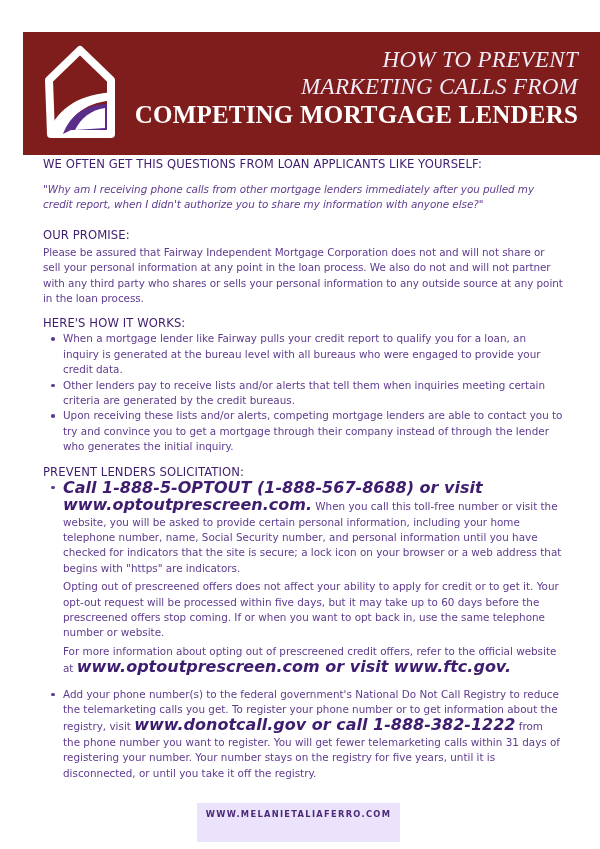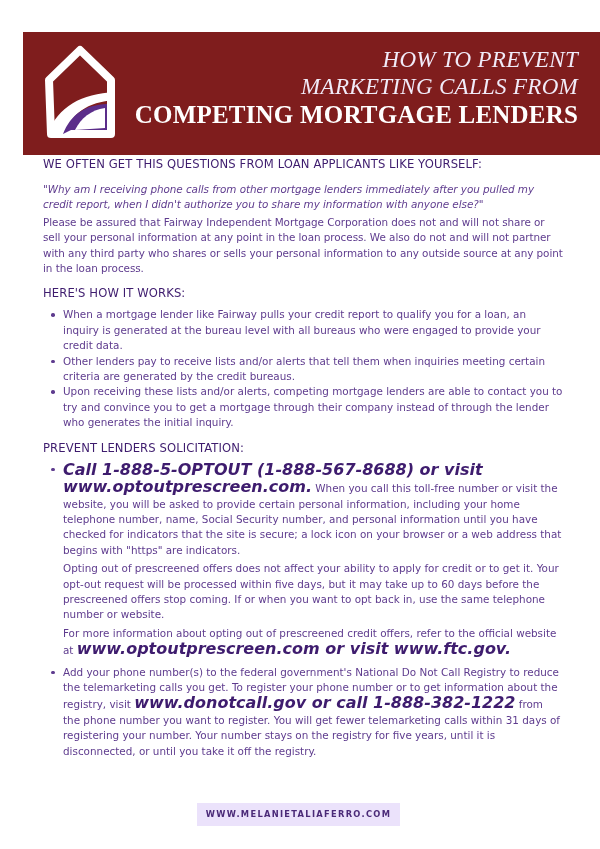--- a/index.html
+++ b/index.html
@@ -30,32 +30,32 @@
   }
   .h2 {
     color: #3e1c6e; font-size: 11.6px; font-weight: 500; letter-spacing: 0.1px;
     line-height: 15px;
   }
   .p { font-size: 10.4px; line-height: 15.4px; letter-spacing: -0.05px; }
   .quote { font-style: italic; margin-top: 10px; }
   .gap-lg { margin-top: 15px; }
   .gap-md { margin-top: 2px; }
 
-  ul.bullets { list-style: none; margin-top: 6px; }
+  ul.bullets { list-style: none; }
   ul.bullets li { position: relative; padding-left: 20px; font-size: 10.4px; line-height: 15.4px; }
   ul.bullets li::before {
     content: ""; position: absolute; left: 8px; top: 6px; width: 3.5px; height: 3.5px;
     border-radius: 50%; background: #5e3b8e;
   }
   .strong { color: #3e1c6e; font-weight: bold; font-size: 16px; font-style: italic; }
   .sub { padding-left: 20px; margin-top: 3px; font-size: 10.4px; line-height: 15.4px; }
   .bullet-gap { margin-top: 10px; }
 
   .footer-badge {
-    position: absolute; left: 197px; top: 803px; width: 203px; height: 23px;
+    position: absolute; left: 197px; top: 803px; width: 203px; height: 39px;
     background: #ebe2fb; text-align: center; line-height: 23px;
     color: #4b2a78; font-size: 8.3px; font-weight: bold; letter-spacing: 1.3px;
   }
 </style>
 </head>
 <body>
 
 <div class="header">
   <svg class="logo" viewBox="0 0 78 98">
     <path d="M8 38 L39 8 L70 38 L70 92 L10 92 Z" fill="none" stroke="#ffffff" stroke-width="8" stroke-linejoin="round"></path>
@@ -67,20 +67,21 @@
     <div class="title-line">HOW TO PREVENT</div>
     <div class="title-line">MARKETING CALLS FROM</div>
     <div class="title-strong">COMPETING MORTGAGE LENDERS</div>
   </div>
 </div>
 
 <div class="content">
   <div class="h2">WE OFTEN GET THIS QUESTIONS FROM LOAN APPLICANTS LIKE YOURSELF:</div>
   <div class="p quote">"Why am I receiving phone calls from other mortgage lenders immediately after you pulled my credit report, when I didn't authorize you to share my information with anyone else?"</div>
 
+  <div class="h2 gap-lg">OUR PROMISE:</div>
   <div class="p gap-md">Please be assured that Fairway Independent Mortgage Corporation does not and will not share or sell your personal information at any point in the loan process. We also do not and will not partner with any third party who shares or sells your personal information to any outside source at any point in the loan process.</div>
 
   <div class="h2" style="margin-top:10px">HERE'S HOW IT WORKS:</div>
   <ul class="bullets">
     <li>When a mortgage lender like Fairway pulls your credit report to qualify you for a loan, an inquiry is generated at the bureau level with all bureaus who were engaged to provide your credit data.</li>
     <li>Other lenders pay to receive lists and/or alerts that tell them when inquiries meeting certain criteria are generated by the credit bureaus.</li>
     <li>Upon receiving these lists and/or alerts, competing mortgage lenders are able to contact you to try and convince you to get a mortgage through their company instead of through the lender who generates the initial inquiry.</li>
   </ul>
 
   <div class="h2" style="margin-top:10px">PREVENT LENDERS SOLICITATION:</div>

